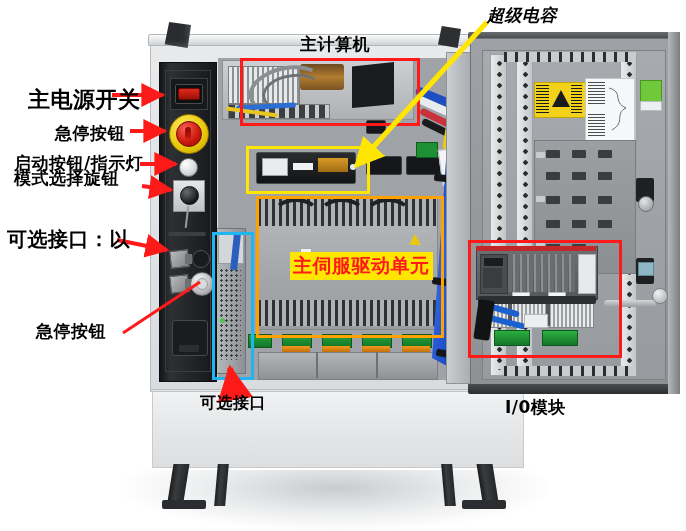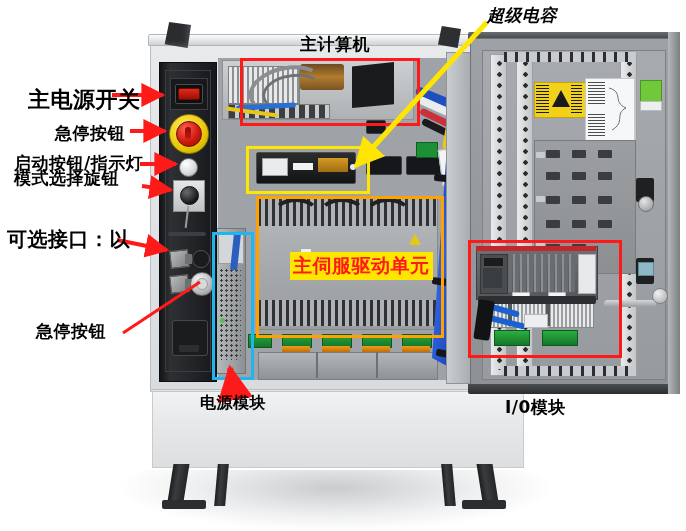--- a/index.html
+++ b/index.html
@@ -508,19 +508,19 @@
     <line x1="234" y1="392" x2="230" y2="368" stroke="#ff1a1a" stroke-width="6" marker-end="url(#ah-red)"></line>
     <line x1="487" y1="22" x2="356" y2="166" stroke="#ffe600" stroke-width="5" marker-end="url(#ah-yellow)"></line>
   </svg>
 
   <div class="lbl" id="lbl-power">主电源开关</div>
   <div class="lbl" id="lbl-estop">急停按钮</div>
   <div class="lbl" id="lbl-start">启动按钮/指示灯</div>
   <div class="lbl" id="lbl-mode">模式选择旋钮</div>
   <div class="lbl" id="lbl-opt"><span>可选接口：以</span><br></div>
   <div class="lbl" id="lbl-teach">急停按钮</div>
-  <div class="lbl" id="lbl-psu">电源模块</div>
+  <div class="lbl" id="lbl-psu">可选接口</div>
   <div class="lbl" id="lbl-pc">主计算机</div>
   <div class="lbl" id="lbl-supercap">超级电容</div>
   <div class="lbl" id="lbl-io">I/0模块</div>
   <div class="lbl" id="lbl-servo">主伺服驱动单元</div>
 
 </div>
 
 </body></html>

